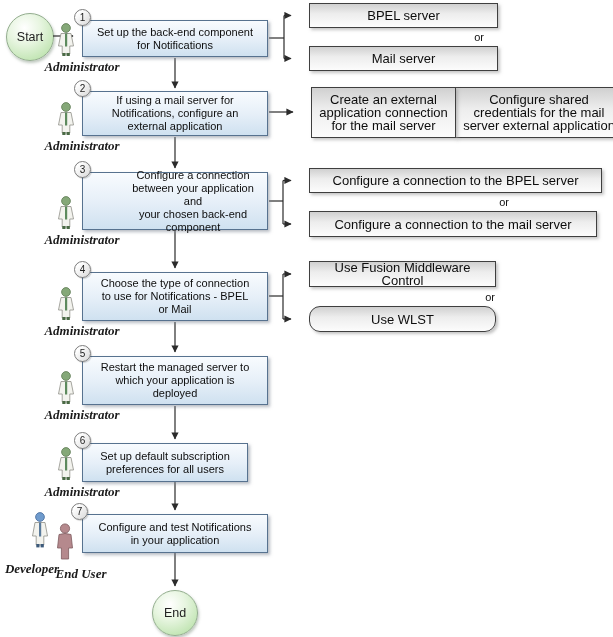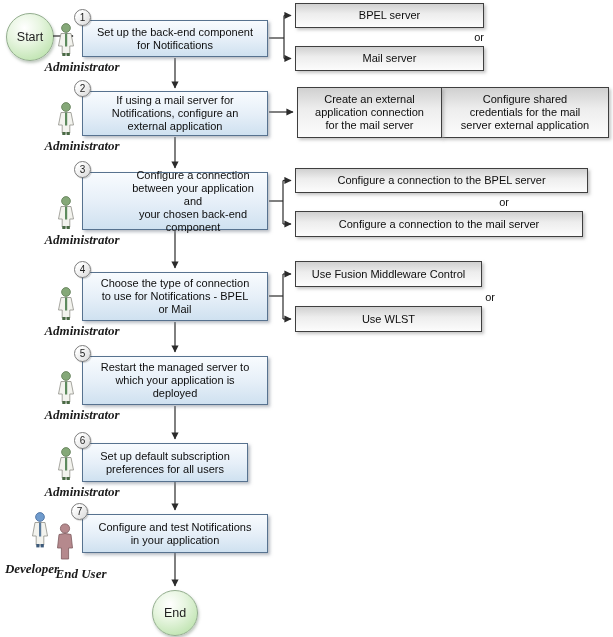--- a/index.html
+++ b/index.html
@@ -23,22 +23,22 @@
     display:flex;align-items:center;justify-content:center;
     text-align:center;font-size:11px;line-height:13px;white-space:pre-line;
     padding:1px 3px;box-sizing:border-box;z-index:2;color:#0d0d0d;
   }
   .sidebox{
     position:absolute;
     background:linear-gradient(180deg,#d0d0d0 0%,#ededed 42%,#fcfcfc 100%);
     border:1px solid #3f3f3f;
     box-shadow:2px 2px 3px rgba(150,150,150,0.55);
     display:flex;align-items:center;justify-content:center;
-    text-align:center;font-size:11px;line-height:13px;white-space:pre-line;
-    padding:1px 3px;box-sizing:border-box;color:#0d0d0d;
+    text-align:center;font-size:13px;line-height:13px;white-space:pre-line;
+    padding:1px 3px;box-sizing:border-box;color:#0d0d0d;margin-left:14px;
   }
   .badge{
     position:absolute;width:17px;height:17px;border-radius:50%;
     background:linear-gradient(135deg,#ffffff 20%,#d9d9d9 100%);
     border:1px solid #7d7d7d;box-sizing:border-box;
     display:flex;align-items:center;justify-content:center;
     font-size:10px;color:#222;z-index:4;
     box-shadow:1px 1px 1px rgba(0,0,0,0.18);
   }
   .actor{
@@ -169,21 +169,21 @@
       <path d="M8,10.5 L18,10.5 L20.5,23 L16.8,23 L16.8,31 L9.2,31 L9.2,23 L5.5,23 Z" fill="#f3f3ee" stroke="#8f8f88" stroke-width="0.8"></path>
       <rect x="12" y="10.5" width="2.2" height="13" fill="#5d8a5d"></rect>
       <rect x="9.3" y="30" width="3.2" height="3" fill="#4a6a45"></rect>
       <rect x="13.6" y="30" width="3.2" height="3" fill="#4a6a45"></rect>
     </svg>
   </div>
   <div class="actor" style="left:38px;top:323px;width:88px;">Administrator</div>
 
   <div class="sidebox" style="left:295px;top:261px;width:187px;height:26px;">Use Fusion Middleware Control</div>
   <div class="or" style="left:295px;top:291px;width:200px;">or</div>
-  <div class="sidebox" style="left:295px;top:306px;width:187px;height:26px;">Use WLST</div>
+  <div class="sidebox" style="left:295px;top:306px;width:187px;height:26px;border-radius:11px;">Use WLST</div>
 
   <div class="badge" style="left:74px;top:345px;">5</div>
   <div class="stepbox" style="left:82px;top:356px;width:186px;height:49px;">Restart the managed server to
 which your application is
 deployed</div>
   <div class="person" style="left:53px;top:371px;">
     <svg width="26" height="34" viewBox="0 0 26 34">
       <circle cx="13" cy="5" r="4.4" fill="#85a878" stroke="#5d7a52" stroke-width="0.8"></circle>
       <path d="M8,10.5 L18,10.5 L20.5,23 L16.8,23 L16.8,31 L9.2,31 L9.2,23 L5.5,23 Z" fill="#f3f3ee" stroke="#8f8f88" stroke-width="0.8"></path>
       <rect x="12" y="10.5" width="2.2" height="13" fill="#5d8a5d"></rect>

